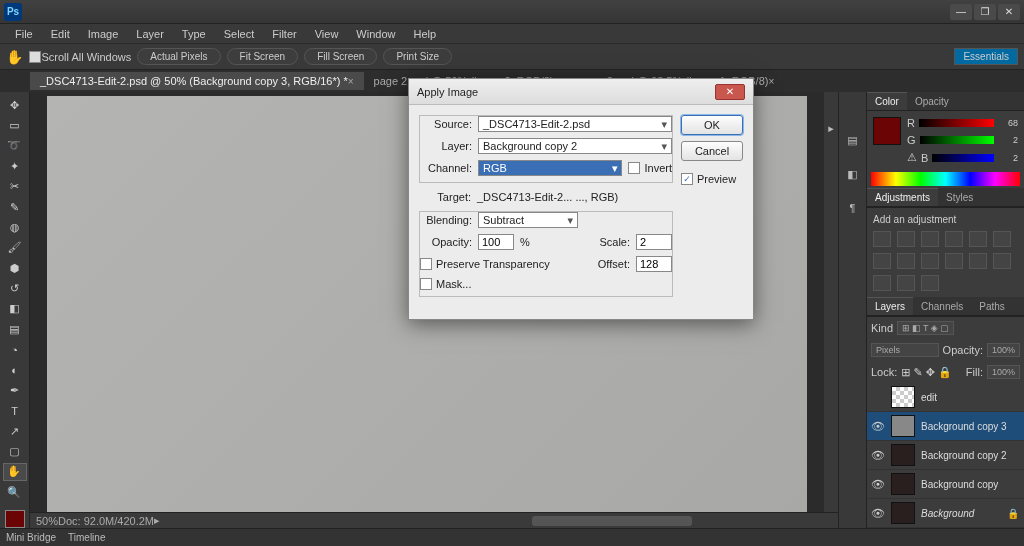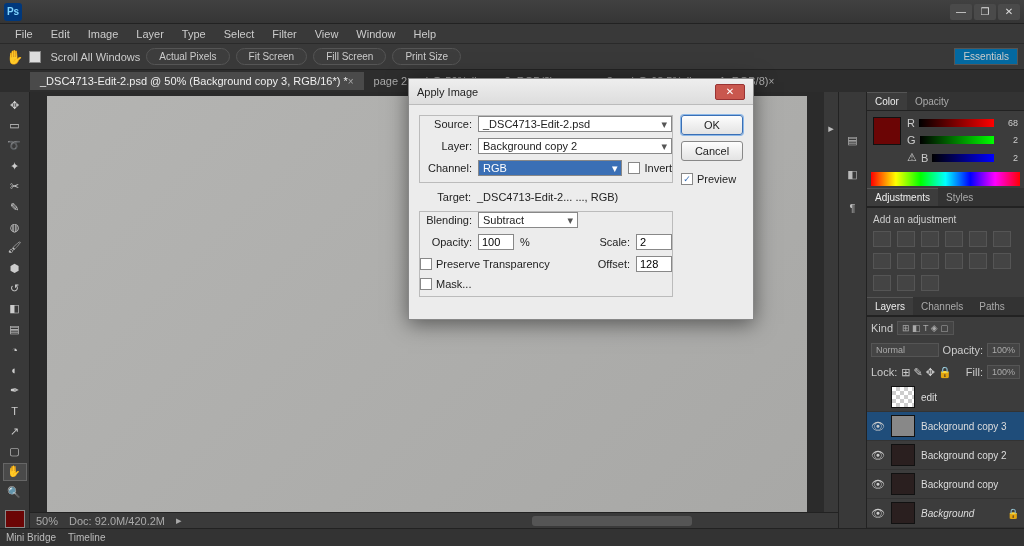--- a/index.html
+++ b/index.html
@@ -8,37 +8,37 @@
 .titlebar{height:24px;background:linear-gradient(#414141,#353535);display:flex;align-items:center;padding:0 4px;border-bottom:1px solid #222}
 .ps-logo{width:18px;height:18px;background:#00387c;border-radius:3px;display:flex;align-items:center;justify-content:center;color:#7dd4ff;font-weight:bold;font-size:10px;margin-right:6px}
 .winbtns{margin-left:auto;display:flex;gap:2px}
 .winbtn{width:22px;height:16px;background:#4a4a4a;border-radius:2px;display:flex;align-items:center;justify-content:center;color:#ddd;font-size:10px}
 
 .menubar{height:20px;background:#393939;display:flex;align-items:center;padding:0 6px;border-bottom:1px solid #2a2a2a}
 .menubar span{padding:2px 9px;color:#ccc}
 
 .optbar{height:26px;background:#393939;display:flex;align-items:center;padding:0 6px;border-bottom:1px solid #222;gap:6px}
 .optbtn{background:#3d3d3d;border:1px solid #555;border-radius:10px;padding:2px 12px;color:#ccc;font-size:10px}
-.checkbox{display:inline-flex;align-items:flex-end;gap:9px;color:#ccc;font-size:10px}
+.checkbox{display:inline-flex;align-items:flex-end;gap:0;color:#ccc;font-size:10px}
 .checkbox .cb{width:12px;height:12px;background:#ddd;border:1px solid #888}
 .workspace-sel{margin-left:auto;background:#0369a1;border:1px solid #555;padding:2px 8px;color:#ccc;font-size:10px}
 
 .doctabs{height:22px;background:#2d2d2d;display:flex;align-items:center;padding-left:30px}
 .doctab{padding:3px 10px;color:#aaa;font-size:10px;display:flex;align-items:center;}
 .doctab.active{background:#4a4a4a;color:#eee}
 .docclose{color:#aaa;font-size:10px}
 
 .main{display:flex;height:calc(546px - 24px - 20px - 26px - 22px - 18px);position:relative}
 .toolcol{width:30px;background:#393939;border-right:1px solid #222;display:flex;flex-direction:column;align-items:center;padding-top:4px;gap:2px}
 .tool{width:24px;height:20px;display:flex;align-items:center;justify-content:center;color:#ccc;border:1px solid transparent}
 .tool.sel{background:#4a4a4a;border:1px solid #666}
 .toolswatch{width:20px;height:20px;border:1px solid #888;margin-top:6px}
 .canvaswrap{flex:1;background:#2b2b2b;position:relative;display:flex;align-items:flex-start;justify-content:center;padding-top:4px}
 .canvas{width:760px;height:420px;background:#afafad;background:linear-gradient(135deg,#b4b4b2,#a8a8a6);position:relative}
-.scrollbarH{position:absolute;bottom:0;left:30px;right:186px;height:16px;background:#3a3a3a;border-top:1px solid #222;display:flex;align-items:center;gap:11px;padding:0 6px;color:#aaa;font-size:10px}
+.scrollbarH{position:absolute;bottom:0;left:30px;right:186px;height:16px;background:#3a3a3a;border-top:1px solid #222;display:flex;align-items:center;gap:0;padding:0 6px;color:#aaa;font-size:10px}
 .scrollthumb{margin-left:auto;width:160px;height:10px;background:#555;border-radius:3px;margin-right:140px}
 
 .rightstrip{width:28px;background:#393939;border-left:1px solid #222;display:flex;flex-direction:column;align-items:center;padding-top:40px;gap:18px}
 .stripicon{width:20px;height:16px;color:#bbb;display:flex;align-items:center;justify-content:center}
 
 .rpanels{width:158px;background:#3c3c3c;border-left:1px solid #222;display:flex;flex-direction:column}
 .ptabs{height:20px;background:#333;display:flex;align-items:center;border-bottom:1px solid #222}
 .ptab{padding:3px 8px;font-size:10px;color:#aaa}
 .ptab.act{color:#eee;background:#3c3c3c;border-top:1px solid #555}
 .colorpanel{padding:6px;display:flex;gap:6px}
@@ -241,21 +241,21 @@
       <div class="ptab act">Layers</div>
       <div class="ptab">Channels</div>
       <div class="ptab">Paths</div>
     </div>
     <div class="layerpanel">
       <div class="layerctl">
           <span>Kind</span>
           <span class="fakesel">⊞ ◧ T ◈ ▢</span>
         </div>
       <div class="layerctl">
-          <span class="fakesel" style="flex:1">Normal</span>
+          <span class="fakesel" style="flex:1">Pixels</span>
           <span>Opacity:</span>
           <span class="fakesel">100%</span>
         </div>
       <div class="layerctl">
           <span>Lock:</span>
           <span>⊞ ✎ ✥ 🔒</span>
           <span style="margin-left:auto">Fill:</span>
           <span class="fakesel">100%</span>
         </div>
       <div class="layers">

